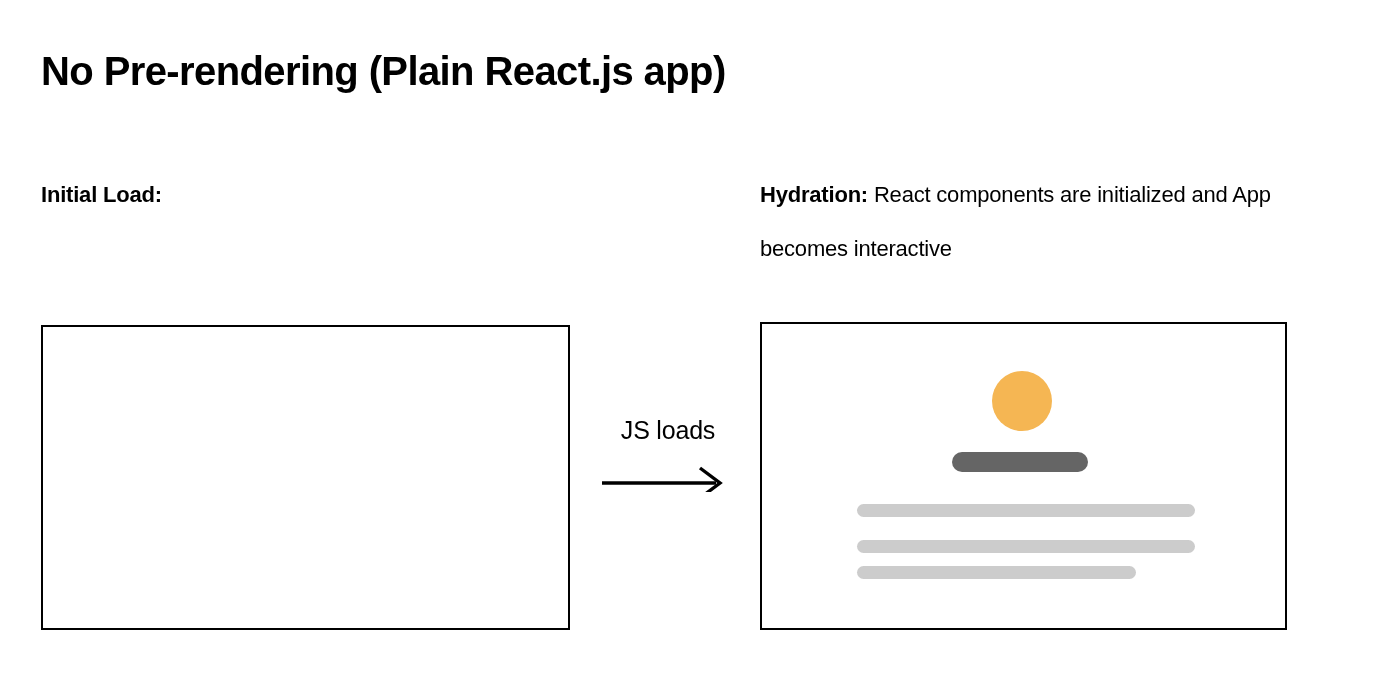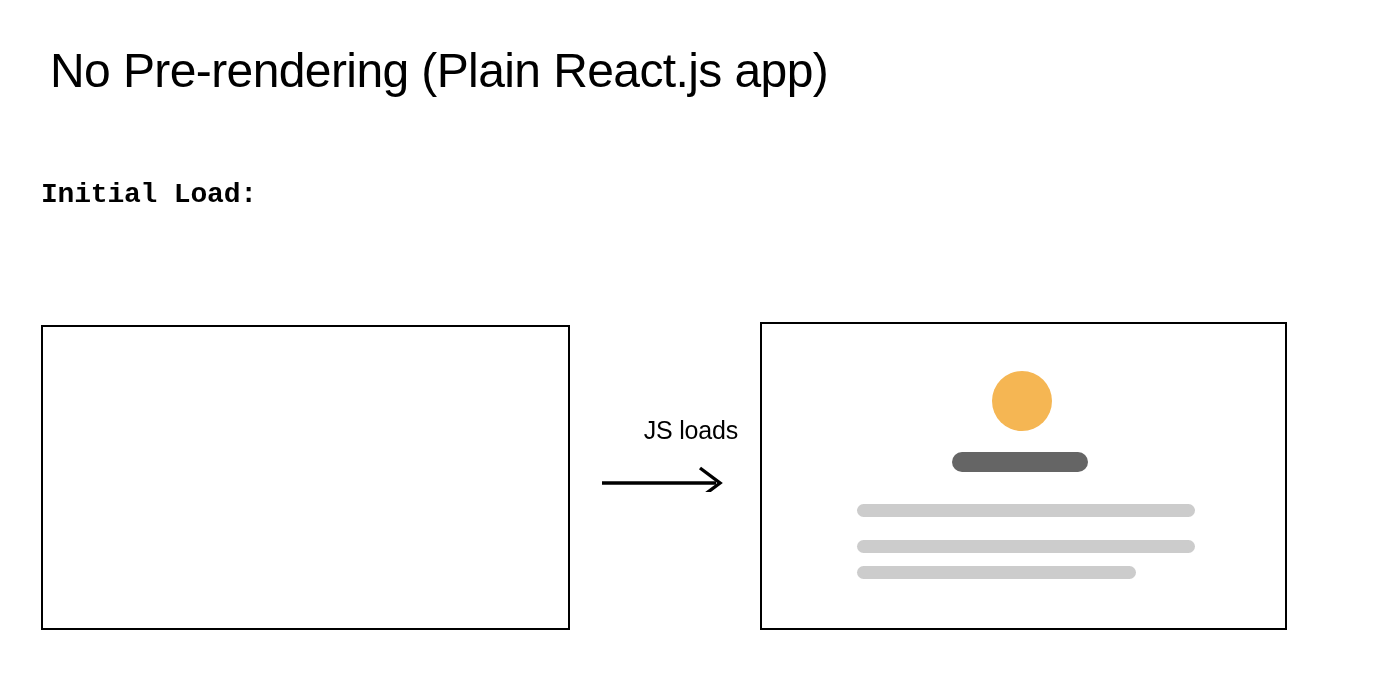--- a/index.html
+++ b/index.html
@@ -18,36 +18,35 @@
     position: relative;
     width: 1386px;
     height: 688px;
     background: #ffffff;
     overflow: hidden;
   }
 
   
   .page-title {
     position: absolute;
-    left: 50px;
+    left: 41px;
     top: 48px;
-    font-size: 48px;
-    font-weight: normal;
+    font-size: 40px;
+    font-weight: bold;
     letter-spacing: -0.6px;
     line-height: 46px;
     white-space: nowrap;
   }
 
   
   .caption {
     position: absolute;
-    font-size: 28px;
+    font-size: 22px;
     line-height: 54px;
     letter-spacing: -0.2px;
-    font-family: Liberation Mono, monospace;
   }
   .caption.left  { left: 41px;  top: 168px; width: 560px; }
   .caption.right { left: 760px; top: 168px; width: 600px; }
 
   .caption .lead {
     font-weight: bold;
   }
   .caption .line {
     display: block;
     white-space: nowrap;
@@ -101,21 +100,21 @@
   .text-bar.l1 { left: 95px; top: 180px; width: 338px; }
   .text-bar.l2 { left: 95px; top: 216px; width: 338px; }
   .text-bar.l3 { left: 95px; top: 242px; width: 279px; }
 
   
   .transition {
     position: absolute;
     left: 598px;
     top: 414px;
     width: 140px;
-    text-align: right;
+    text-align: center;
   }
   .transition-label {
     font-size: 25px;
     line-height: 32px;
     letter-spacing: -0.2px;
     white-space: nowrap;
   }
   .arrow-wrap {
     margin-top: 16px;
     width: 130px;
@@ -128,20 +127,23 @@
 <div id="stage">
 
   <div class="page-title">No Pre-rendering (Plain React.js app)</div>
 
   <div class="caption left">
     <span class="line">
       <span class="lead">Initial Load:</span>
     </span>
   </div>
 
+  <div class="caption right">
+    <span class="lead">Hydration:</span><span> React components are initialized and App becomes interactive</span>
+  </div>
 
   <div class="frame initial"></div>
 
   <div class="transition">
     <div class="transition-label">JS loads</div>
     <div class="arrow-wrap">
       <svg width="130" height="30" viewBox="0 0 130 30" xmlns="http://www.w3.org/2000/svg">
         <line x1="4" y1="21" x2="118" y2="21" stroke="#000000" stroke-width="3.4" stroke-linecap="butt"></line>
         <polyline points="102,6 122,21 102,36" fill="none" stroke="#000000" stroke-width="3.4" stroke-linecap="butt" stroke-linejoin="miter"></polyline>
       </svg>

